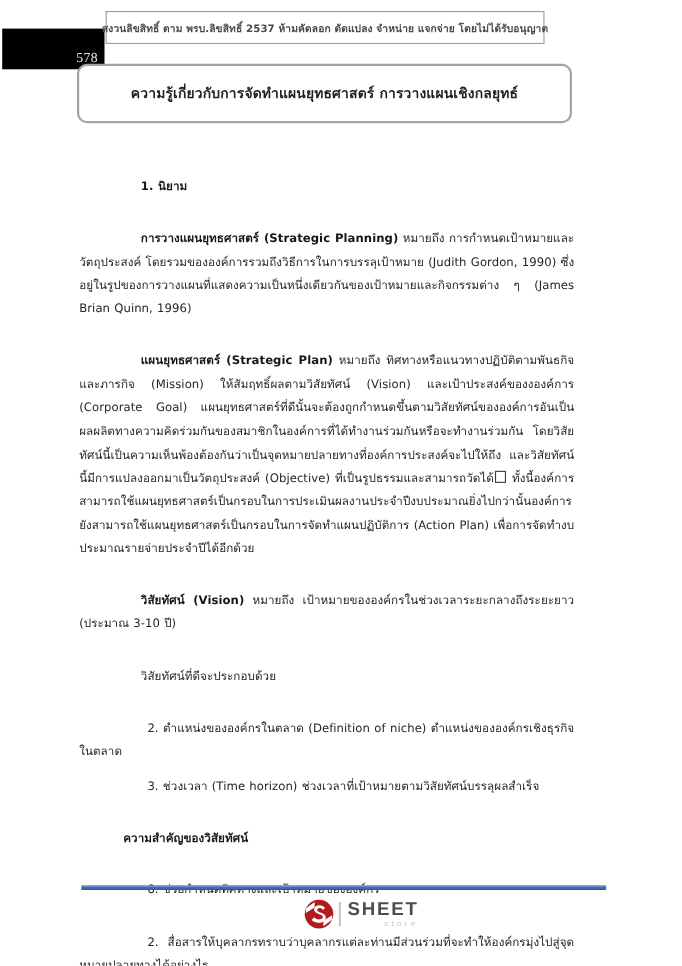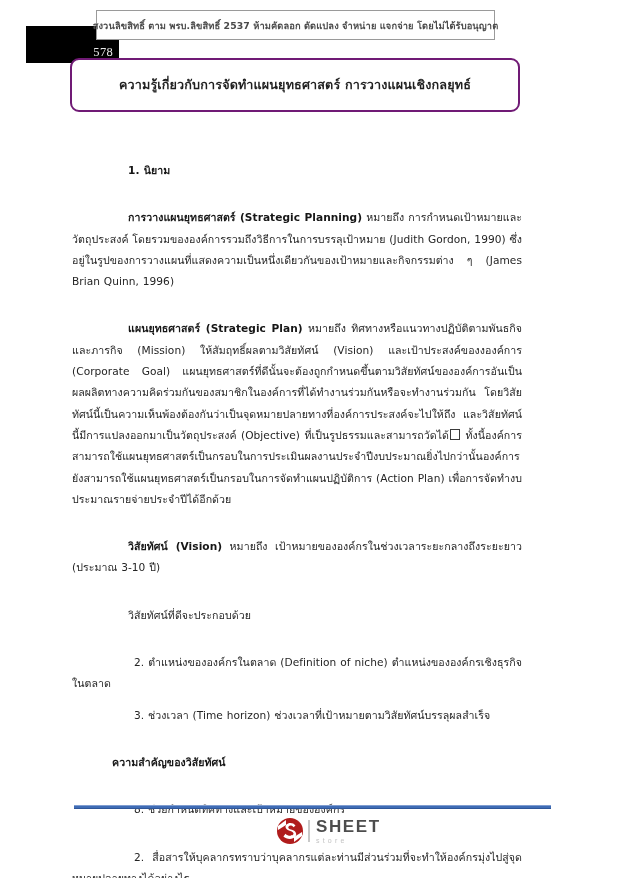--- a/index.html
+++ b/index.html
@@ -30,21 +30,20 @@
     top: 26px;
     width: 93px;
     height: 37px;
     background: #000000;
     color: #ffffff;
     box-sizing: border-box;
     display: flex;
     align-items: flex-end;
     justify-content: flex-end;
     padding: 0 6px 3px 0;
-    margin-left: 24px;
   }
   .page-number-block .num {
     font-size: 12.5px;
     letter-spacing: 0.3px;
     color: #e9e9e9;
     font-family: "Liberation Serif", "DejaVu Serif", serif;
   }
 
   .copyright-box {
     position: absolute;
@@ -68,21 +67,21 @@
     font-weight: bold;
   }
 
   
   .title-box {
     position: absolute;
     left: 70px;
     top: 58px;
     width: 450px;
     height: 54px;
-    border: 2px solid #701a75;
+    border: 2px solid #a3a3a3;
     border-radius: 9px;
     box-sizing: border-box;
     display: flex;
     align-items: center;
     justify-content: center;
     background: #ffffff;
   }
   .title-box .title-text {
     font-size: 12.6px;
     font-weight: bold;
@@ -147,20 +146,21 @@
     box-sizing: border-box;
   }
 
   .logo {
     position: absolute;
     left: 276px;
     top: 813px;
     display: flex;
     align-items: center;
     height: 36px;
+    text-align: right;
   }
   .logo-mark {
     position: relative;
     width: 28px;
     height: 28px;
     flex: none;
   }
   .logo-divider {
     width: 2px;
     height: 22px;

